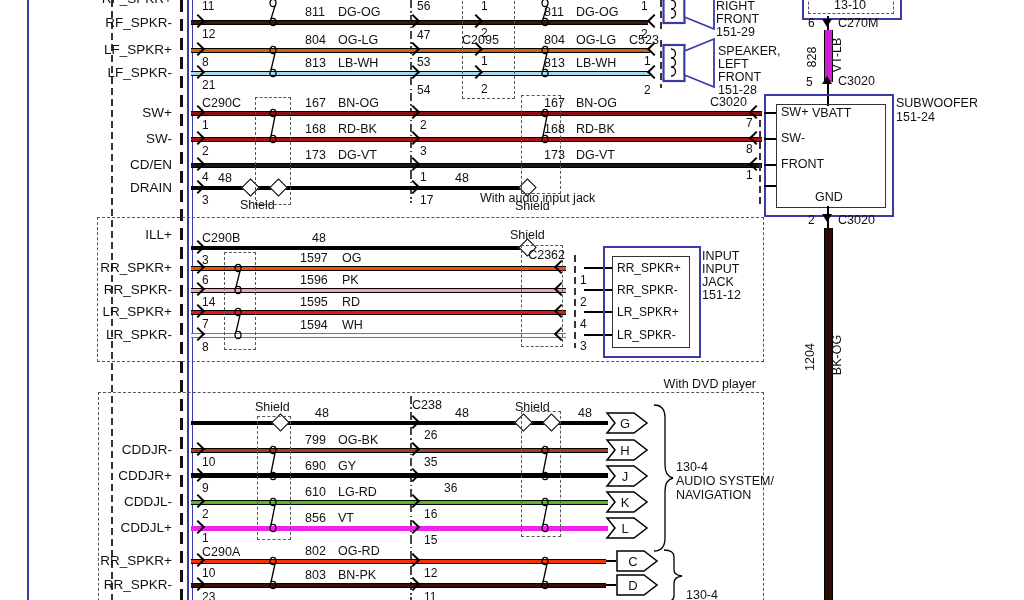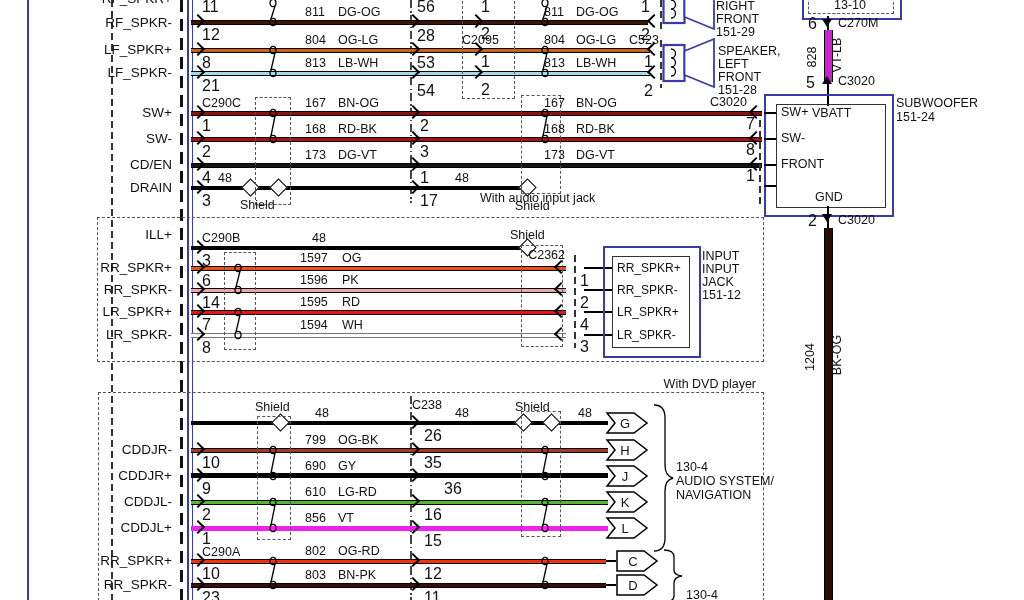--- a/index.html
+++ b/index.html
@@ -1,20 +1,20 @@
 <!DOCTYPE html>
 <html><head>
 <meta charset="utf-8">
 <style>
   html,body{margin:0;padding:0}
   body{width:1024px;height:600px;overflow:hidden;background:#fff;
        font-family:"Liberation Sans",sans-serif;position:relative}
   .l{position:absolute;font-size:12.5px;color:#111;white-space:nowrap;line-height:14px}
   .sig{position:absolute;font-size:13.5px;color:#111;left:56px;width:116px;text-align:right;white-space:nowrap;line-height:15px}
-  .p{position:absolute;font-size:16px;color:#111;white-space:nowrap;line-height:13px}
+  .p{position:absolute;font-size:12px;color:#111;white-space:nowrap;line-height:13px}
   .w{position:absolute;height:3px;border-top:1px solid #000;border-bottom:1px solid #000}
   .wk{position:absolute;height:4px;background:#000}
   .cR,.cL{position:absolute;width:8px;height:8px;border-top:2px solid #000;border-right:2px solid #000;background:transparent}
   .cR{transform:rotate(45deg)}
   .cL{transform:rotate(-135deg)}
   .dm{position:absolute;width:11px;height:11px;border:1.5px solid #000;background:#fff;transform:rotate(45deg)}
   .db{position:absolute;border:1.5px dashed #555}
   .bx{position:absolute;border:2.2px solid #3a3aa8}
   .ib{position:absolute;border:1.5px solid #333}
   .tD{position:absolute;width:0;height:0;border-left:5px solid transparent;border-right:5px solid transparent;border-top:8px solid #000}
@@ -247,21 +247,21 @@
 <div class="p" style="left:202px;top:341px">8</div>
 <div class="p" style="left:202px;top:456px">10</div>
 <div class="p" style="left:202px;top:482px">9</div>
 <div class="p" style="left:202px;top:508px">2</div>
 <div class="p" style="left:202px;top:532px">1</div>
 <div class="l" style="left:202px;top:545px">C290A</div>
 <div class="p" style="left:202px;top:567px">10</div>
 <div class="p" style="left:202px;top:591px">23</div>
 
 <div class="p" style="left:417px;top:0">56</div>
-<div class="p" style="left:417px;top:29px">28</div>
+<div class="p" style="left:417px;top:29px">47</div>
 <div class="p" style="left:417px;top:56px">53</div>
 <div class="p" style="left:417px;top:84px">54</div>
 <div class="p" style="left:420px;top:119px">2</div>
 <div class="p" style="left:420px;top:145px">3</div>
 <div class="p" style="left:420px;top:171px">1</div>
 <div class="p" style="left:420px;top:194px">17</div>
 <div class="l" style="left:412px;top:398px">C238</div>
 <div class="p" style="left:424px;top:429px">26</div>
 <div class="p" style="left:424px;top:456px">35</div>
 <div class="p" style="left:444px;top:482px">36</div>

